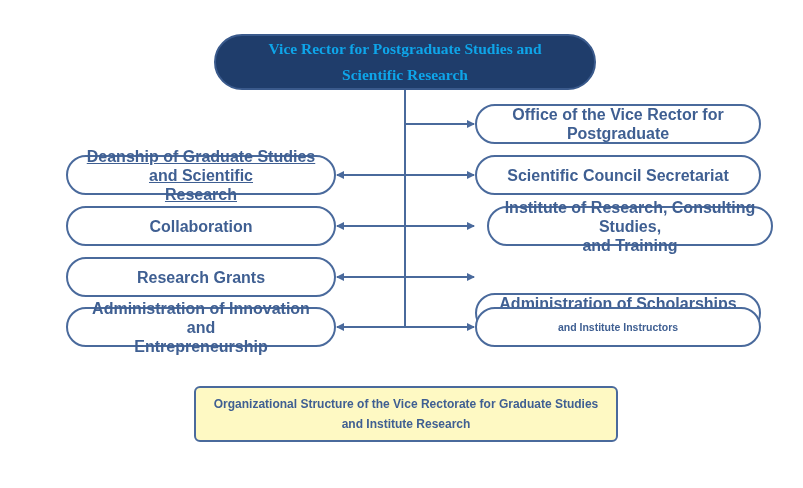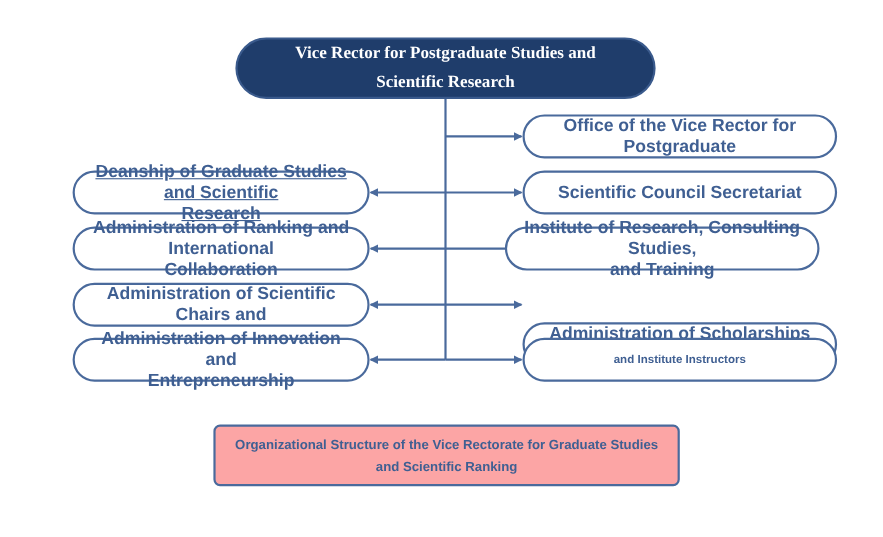--- a/index.html
+++ b/index.html
@@ -9,28 +9,28 @@
     position: absolute; box-sizing: border-box;
     border: 2px solid #4a6a9c; border-radius: 20px; background: #ffffff;
     display: flex; align-items: center; justify-content: center; text-align: center;
     color: #3f5f92; font-weight: bold; font-size: 16px; line-height: 19px;
     padding: 0 10px;
   }
   .root {
     position: absolute; box-sizing: border-box;
     left: 214px; top: 34px; width: 382px; height: 56px;
     background: #1f3d6b; border: 2px solid #3a5a8c; border-radius: 28px;
-    color: #ffffff; font-weight: bold; font-size: 15.5px; line-height: 26px;
+    color: #0ea5e9; font-weight: bold; font-size: 15.5px; line-height: 26px;
     display: flex; align-items: center; justify-content: center; text-align: center;
     font-family: "Liberation Serif", serif;
   }
   .caption {
     position: absolute; box-sizing: border-box;
     left: 194px; top: 386px; width: 424px; height: 56px;
-    border: 2px solid #4a6a9c; border-radius: 6px; background: #fca5a5;
+    border: 2px solid #4a6a9c; border-radius: 6px; background: #fef9c3;
     color: #3f5f92; font-weight: bold; font-size: 12px; line-height: 20px;
     display: flex; align-items: center; justify-content: center; text-align: center;
     padding: 16px 8px;
   }
   svg.connectors { position: absolute; left: 0; top: 0; }
 </style>
 </head>
 <body>
 
 <svg class="connectors" width="803" height="488" viewBox="0 0 803 488">
@@ -61,62 +61,61 @@
 </div>
 
 <div class="node" style="left:66px;top:155px;width:270px;height:40px;text-decoration:underline;">
   <div>
       <div>Deanship of Graduate Studies and Scientific</div>
       <div>Research</div>
     </div>
 </div>
 <div class="node" style="left:66px;top:206px;width:270px;height:40px;">
   <div>
-      <div>Administration of Ranking and International</div>
       <div>Collaboration</div>
     </div>
 </div>
 <div class="node" style="left:66px;top:257px;width:270px;height:40px;">
   <div>
-      <div>Administration of Scientific Chairs and</div>
+      <div>Research Grants</div>
     </div>
 </div>
 <div class="node" style="left:66px;top:307px;width:270px;height:40px;">
   <div>
       <div>Administration of Innovation and</div>
       <div>Entrepreneurship</div>
     </div>
 </div>
 
 <div class="node" style="left:475px;top:104px;width:286px;height:40px;">
   <div>
       <div>Office of the Vice Rector for Postgraduate</div>
     </div>
 </div>
 <div class="node" style="left:475px;top:155px;width:286px;height:40px;">
   <div>
       <div>Scientific Council Secretariat</div>
     </div>
 </div>
-<div class="node" style="left:459px;top:206px;width:286px;height:40px;">
+<div class="node" style="left:487px;top:206px;width:286px;height:40px;">
   <div>
       <div>Institute of Research, Consulting Studies,</div>
       <div>and Training</div>
     </div>
 </div>
 <div class="node" style="left:475px;top:257px;width:286px;height:40px;margin-top:36px;">
   <div>
       <div>Administration of Scholarships</div>
       <div>and Training</div>
     </div>
 </div>
 <div class="node" style="left:475px;top:307px;width:286px;height:40px;font-size:10.5px;">
   <div>
       <div>and Institute Instructors</div>
     </div>
 </div>
 
 <div class="caption">
   <div>
     <div>Organizational Structure of the Vice Rectorate for Graduate Studies</div>
-    <div>and Scientific Ranking</div>
+    <div>and Institute Research</div>
   </div>
 </div>
 
 </body></html>

